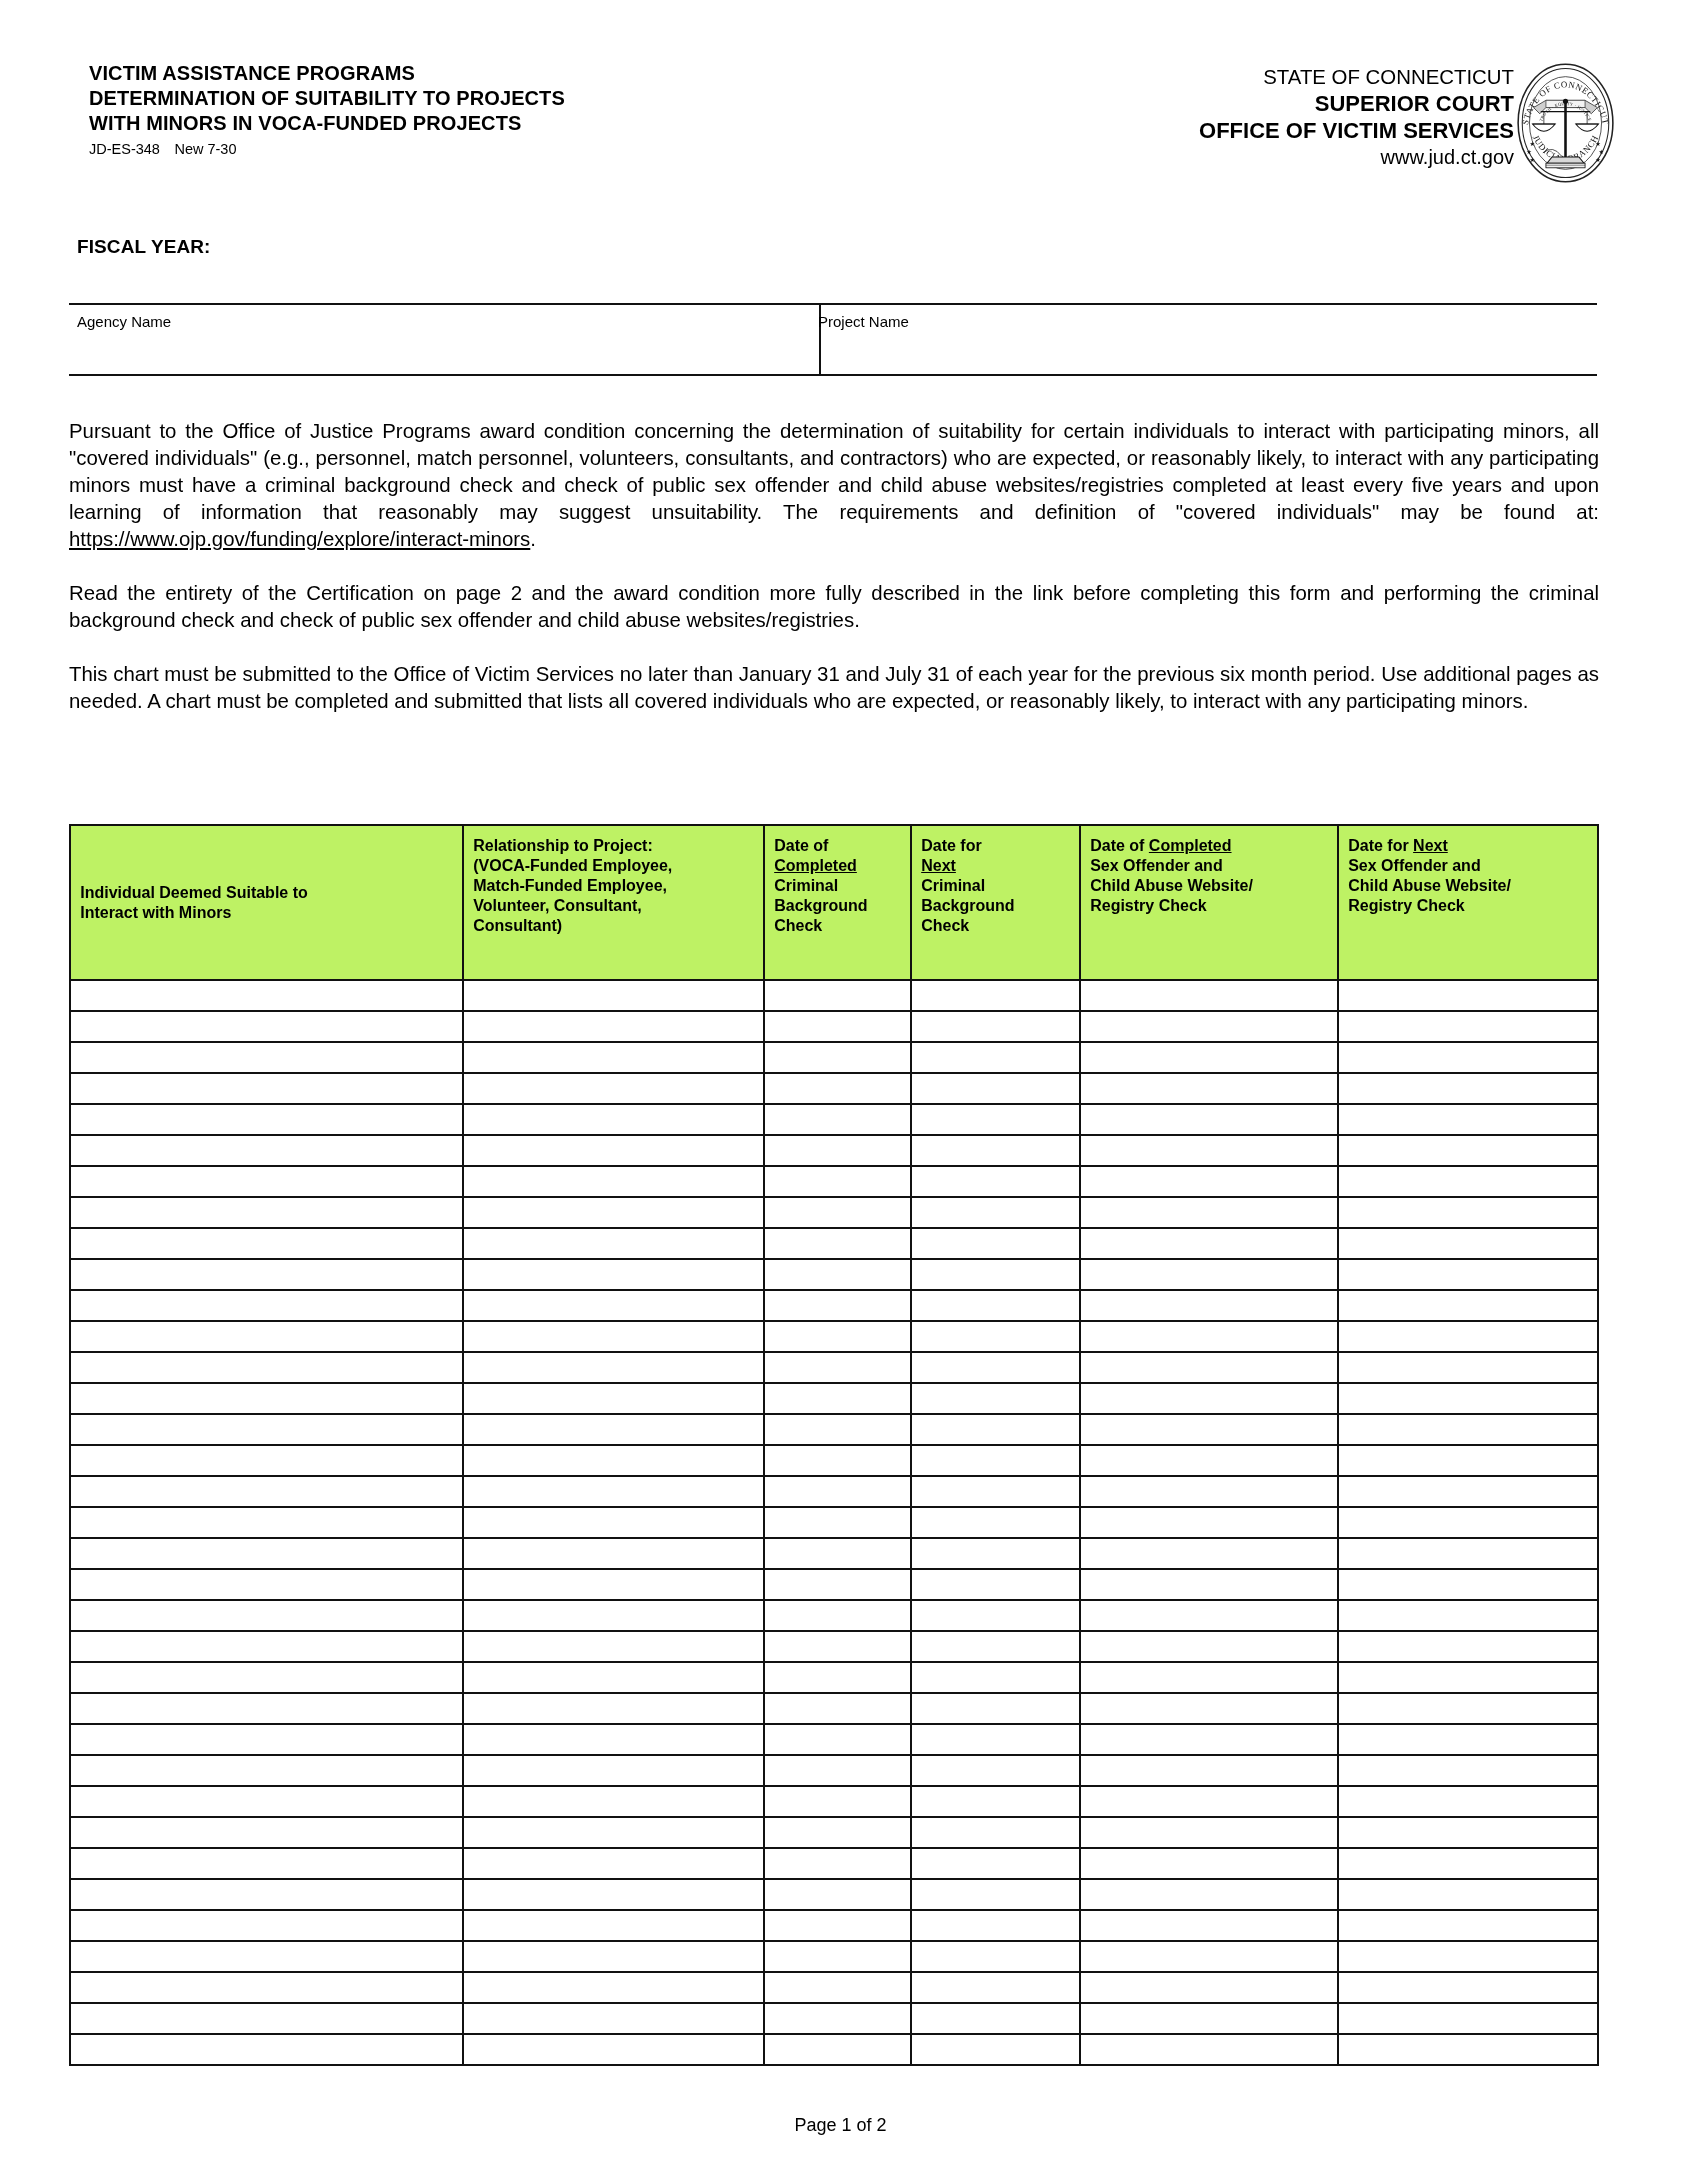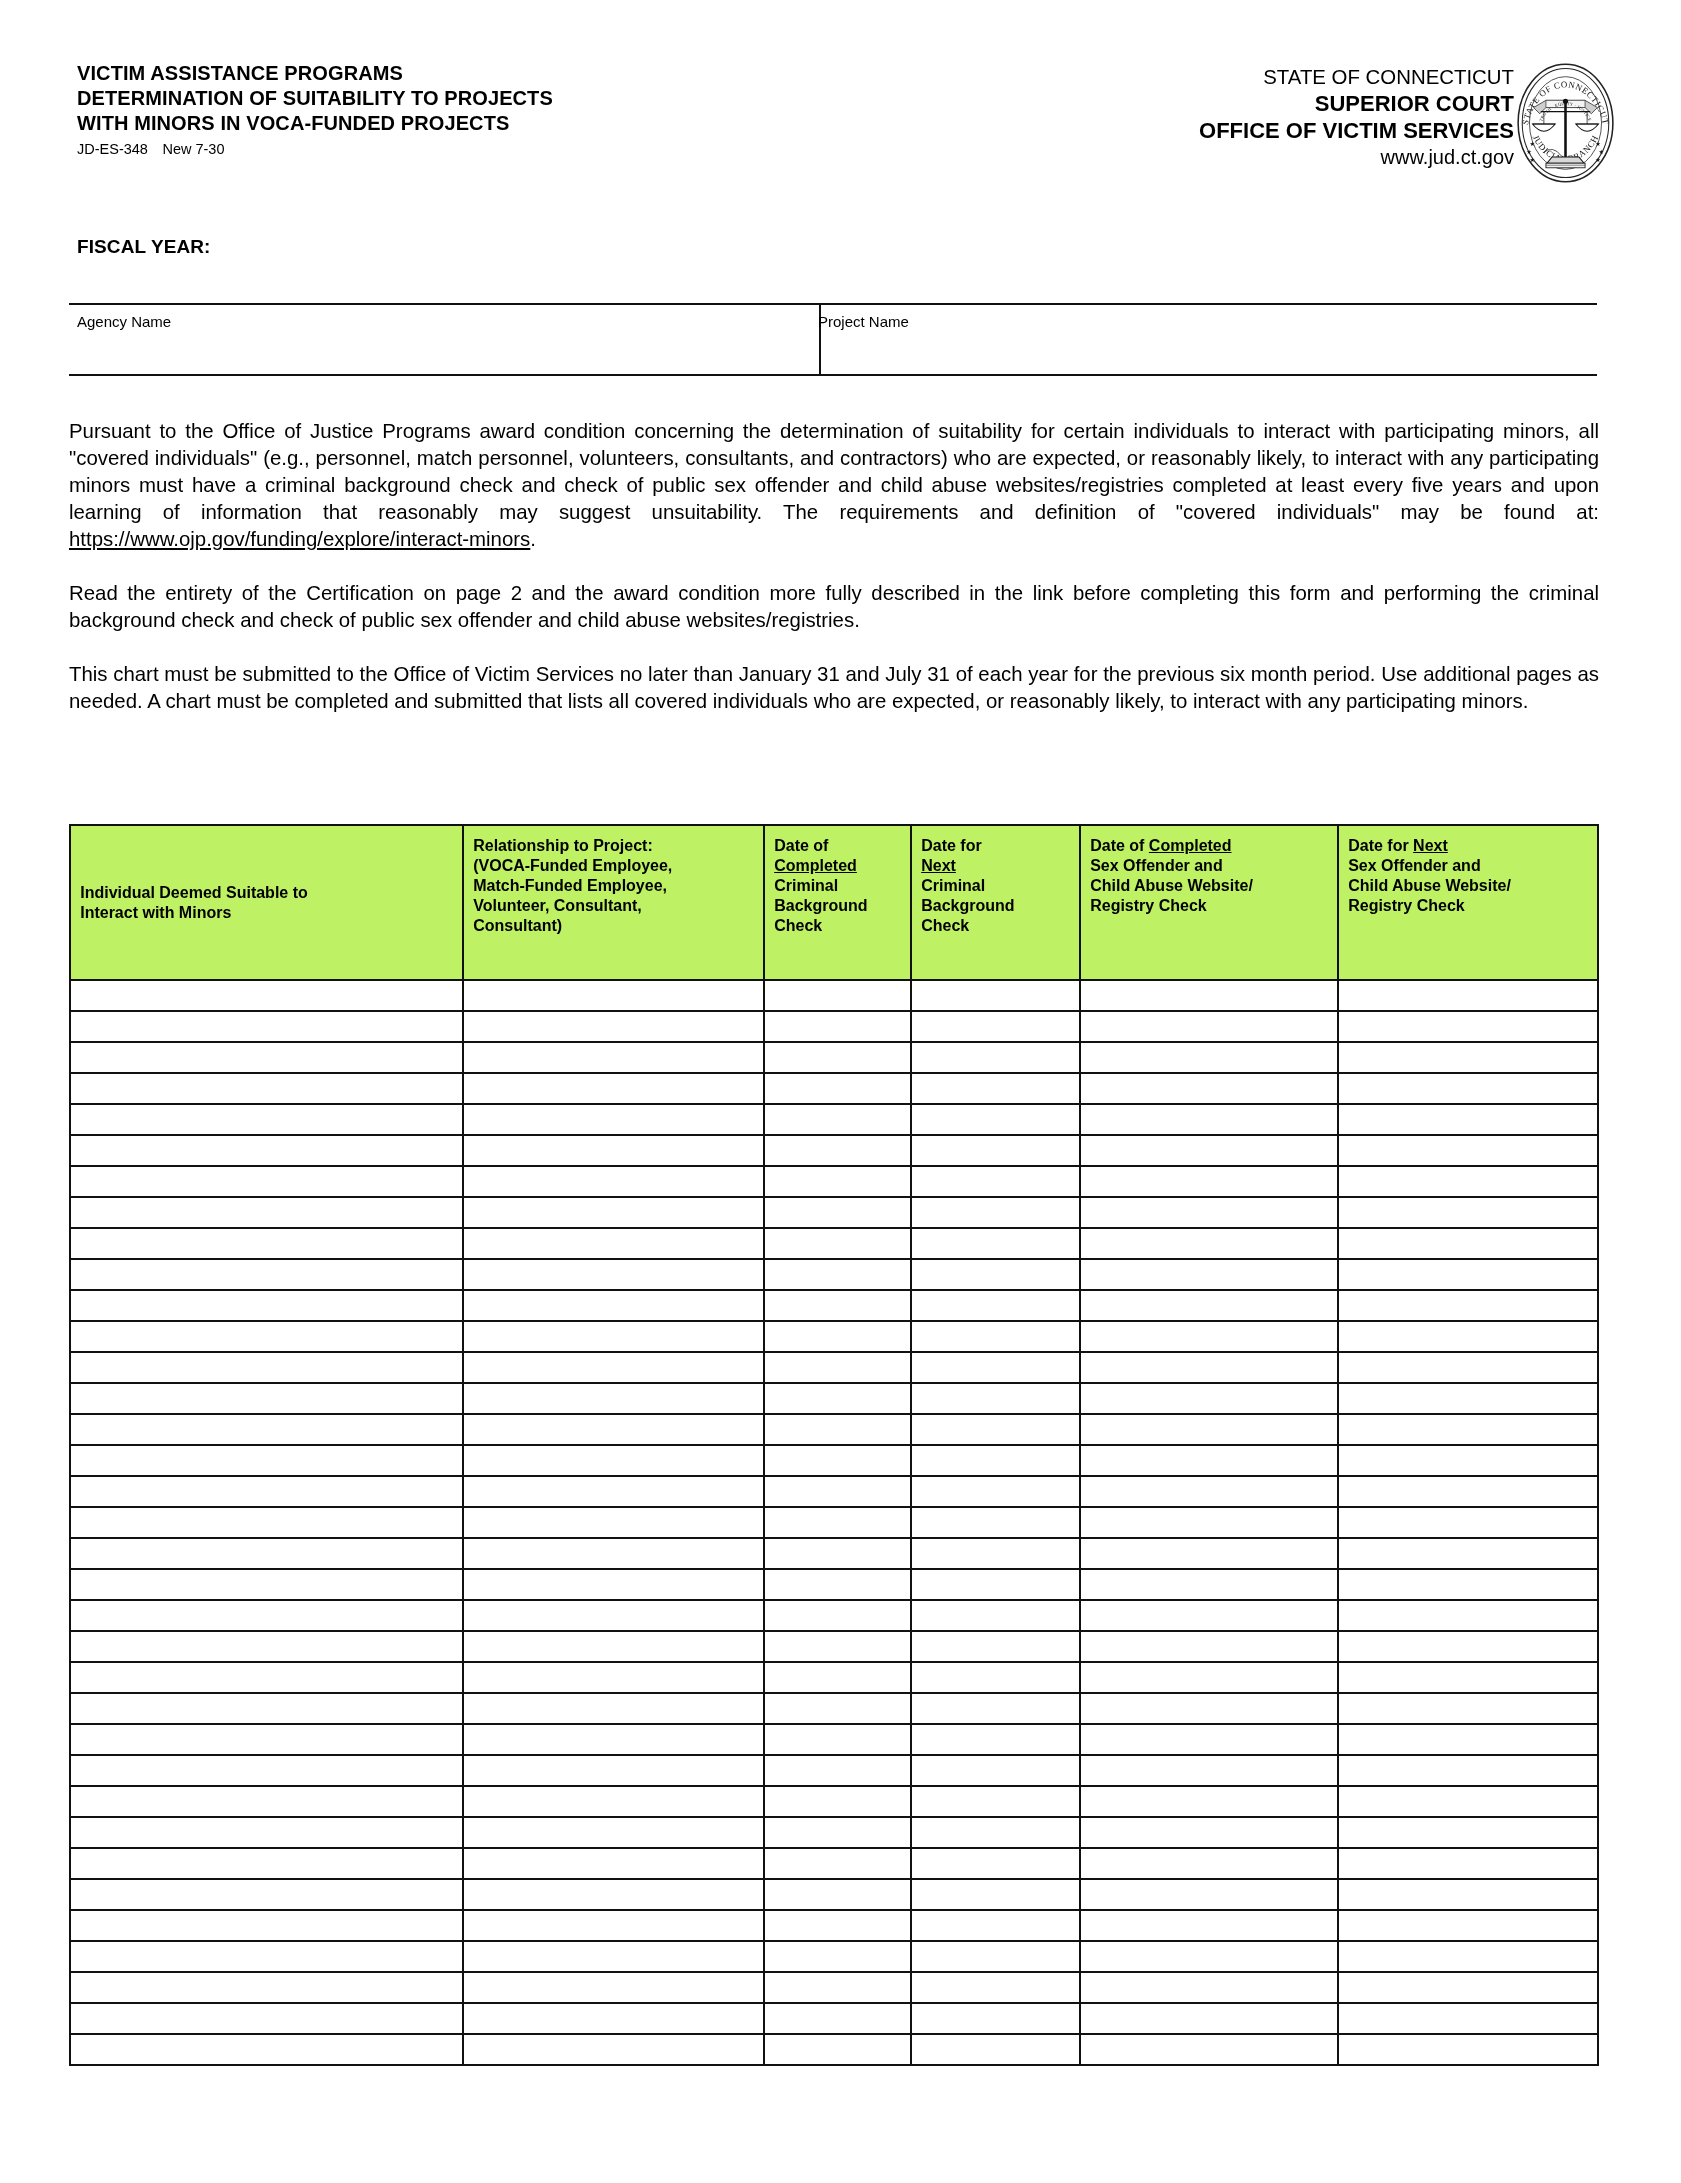--- a/index.html
+++ b/index.html
@@ -23,21 +23,21 @@
   
   .header {
     position: absolute;
     left: 69px;
     top: 61px;
     right: 69px;
     height: 132px;
   }
   .header-left {
     position: absolute;
-    left: 8px;
+    left: 20px;
     top: 0;
     width: 725px;
   }
   .form-title-line {
     font-size: 20px;
     font-weight: bold;
     line-height: 25px;
     letter-spacing: 0.1px;
     white-space: nowrap;
   }
@@ -626,15 +626,18 @@
           <td></td>
           <td></td>
           <td></td>
           <td></td>
           <td></td>
           <td></td>
         </tr>
       </tbody>
   </table>
 
+  <div class="footer">
+    <span>Page 1 of 2</span>
+  </div>
 
 </div>
 
 
 </body></html>

